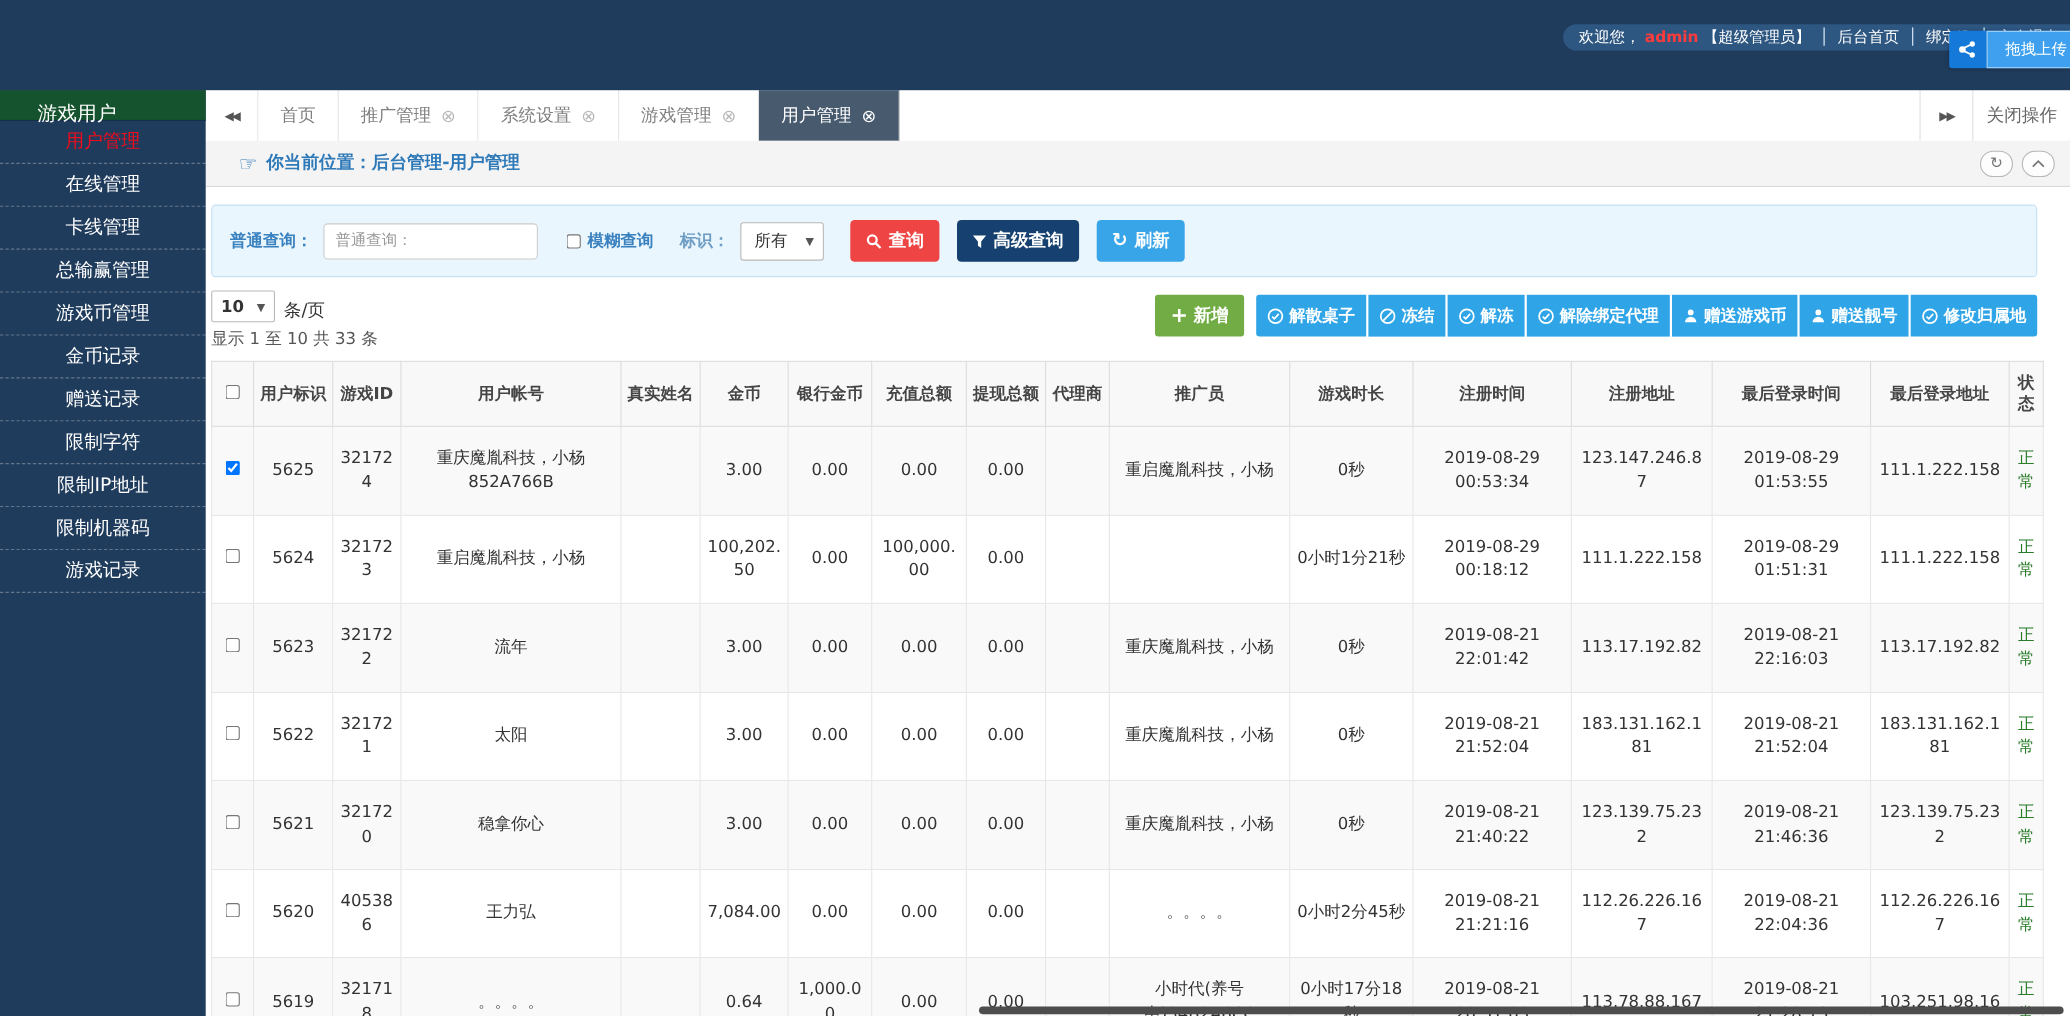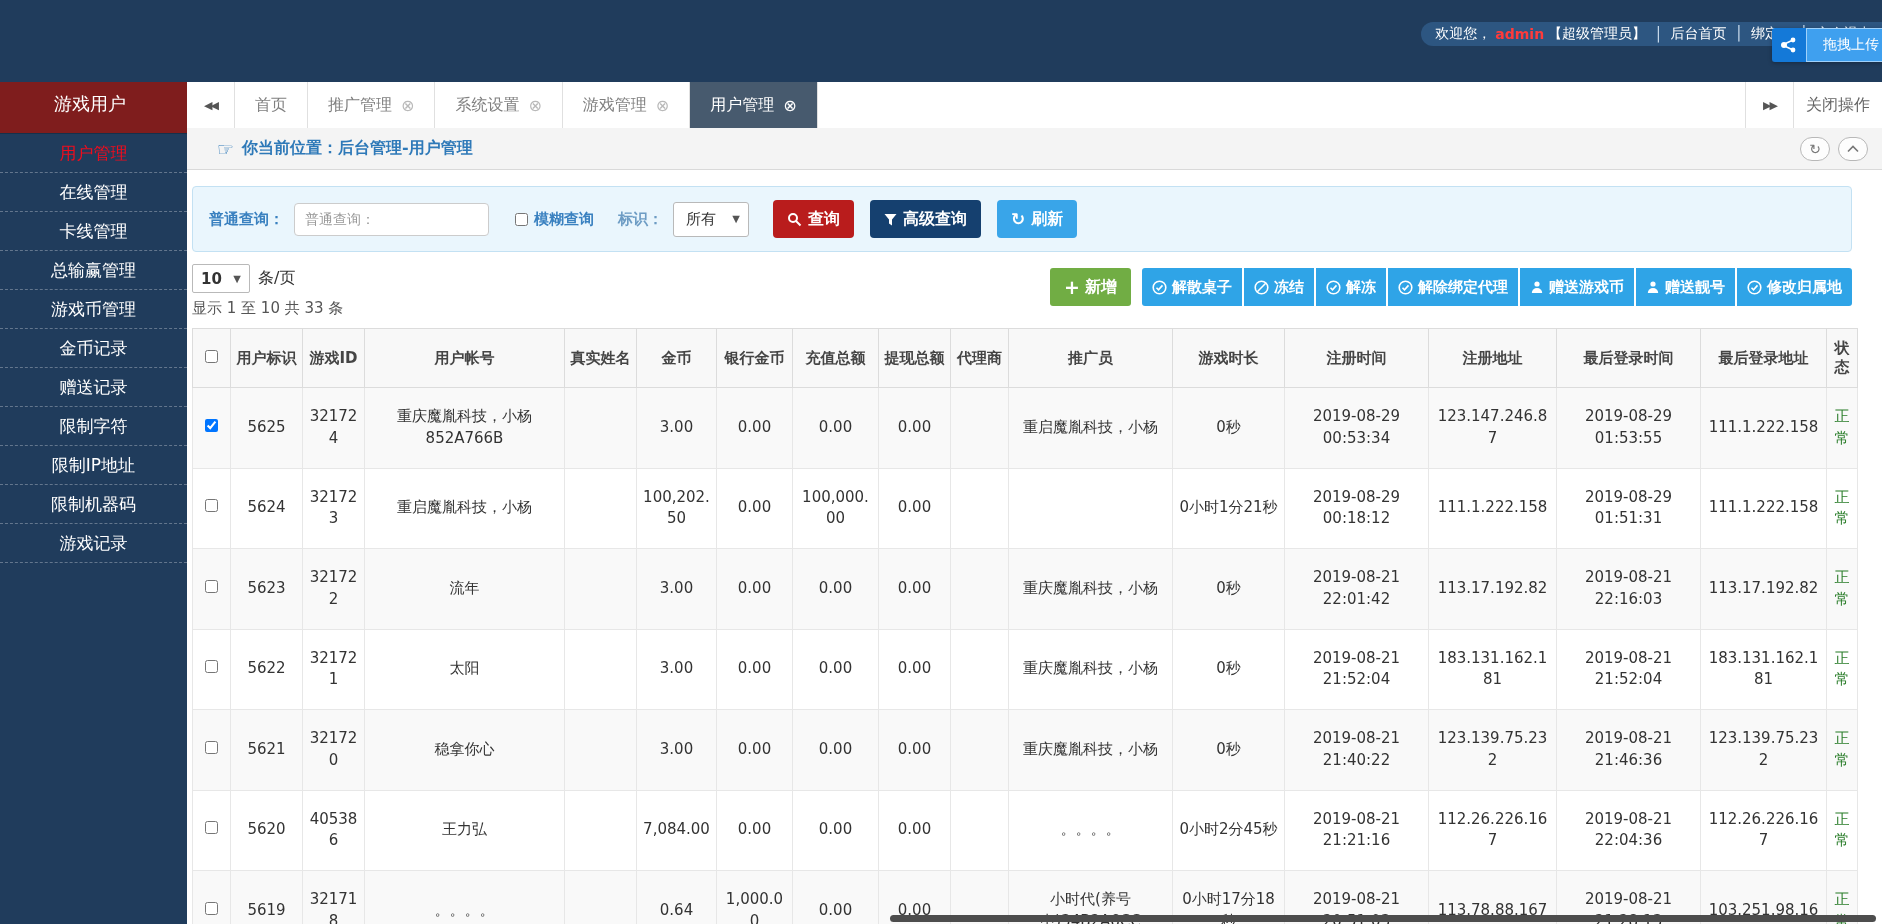--- a/index.html
+++ b/index.html
@@ -13,22 +13,22 @@
   .welcome-pill .uname { color:#ff3b3b; margin:0 4px; font-weight:bold; }
   .welcome-pill .divider { margin:0 8px; color:#cfe0f0; }
   .welcome-pill a { color:#fff; text-decoration:none; }
   .upload-overlay { position:absolute; right:-14px; top:28px; height:34px; display:flex; z-index:9; box-shadow:0 1px 4px rgba(0,0,0,.3); }
   .upload-overlay .logo-box { width:34px; background:#1479d8; display:flex; align-items:center; justify-content:center; border-radius:3px 0 0 3px; }
   .upload-overlay .drop-zone { background:#3fa0ef; border:1px solid #9fd1fb; color:#fff; font-size:14px;
     display:flex; align-items:center; padding:0 16px; white-space:nowrap; }
 
   
   .sidebar { position:absolute; left:0; top:82px; width:187px; height:842px; background:#203c5c; z-index:4; }
-  .side-section { height:52px; line-height:44px; padding-left:54px; color:#fff; font-size:18px;
-    background:#7f1d1d; border-bottom:1px solid #16304a; cursor:pointer; }
+  .side-section { height:28px; line-height:44px; padding-left:34px; color:#fff; font-size:18px;
+    background:#14532d; border-bottom:1px solid #16304a; cursor:pointer; }
   .side-item { height:39px; line-height:39px; text-align:center; color:#fff; font-size:17px;
     border-bottom:1px dashed rgba(255,255,255,.30); cursor:pointer; }
   .side-item.active { color:#f00c1d; }
 
   
   .tab-bar { position:absolute; left:187px; top:82px; width:1695px; height:46px; background:#fff; display:flex; align-items:stretch; }
   .tab-scroll-btn { width:48px; display:flex; align-items:center; justify-content:center; color:#555;
     font-size:11px; letter-spacing:-2px; border-right:1px solid #e0e0e0; cursor:pointer; background:#fff; }
   .tab-scroll-btn.right { border-right:none; border-left:1px solid #e0e0e0; }
   .tabs-list { display:flex; align-items:stretch; flex:1; }
@@ -60,27 +60,27 @@
     padding:0 10px; font-size:14px; color:#333; font-family:inherit; }
   .text-input::placeholder { color:#9a9a9a; }
   .fuzzy-wrap { display:flex; align-items:center; gap:6px; margin-left:16px; }
   .select-wrap { position:relative; display:inline-block; }
   .select-wrap::after { content:"▼"; position:absolute; right:7px; top:50%; transform:translateY(-50%) scale(.62);
     color:#555; pointer-events:none; }
   .flag-select { width:76px; height:35px; border:1px solid #b9b9b9; border-radius:3px; background:#fff;
     appearance:none; -webkit-appearance:none; padding:0 22px 0 12px; font-size:15px; color:#333; font-family:inherit; }
   .btn { border:none; border-radius:4px; color:#fff; font-size:16px; font-weight:bold; height:38px;
     display:inline-flex; align-items:center; gap:6px; padding:0 14px; cursor:pointer; font-family:inherit; white-space:nowrap; }
-  .btn-green { background:#b91c1c; margin-left:14px; }
+  .btn-green { background:#ef4444; margin-left:14px; }
   .btn-navy { background:#15406f; margin-left:6px; }
   .btn-sky { background:#39a5e9; margin-left:6px; }
 
   .controls-row { display:flex; align-items:flex-start; margin-top:12px; }
   .left-controls { display:flex; flex-direction:column; gap:6px; }
-  .psize-line { display:flex; align-items:center; gap:8px; }
+  .psize-line { display:flex; align-items:flex-end; gap:8px; }
   .psize-select { width:58px; height:29px; border:1px solid #b9b9b9; border-radius:2px; background:#fff;
     appearance:none; -webkit-appearance:none; padding:0 20px 0 8px; font-size:15px; font-weight:bold; color:#333; font-family:inherit; }
   .unit-label { font-size:16px; color:#333; }
   .summary { font-size:15px; color:#555; }
   .toolbar { margin-left:auto; display:flex; align-items:center; gap:2px; margin-top:4px; }
   .tbtn { border:none; color:#fff; font-size:15px; font-weight:bold; height:38px; display:inline-flex;
     align-items:center; gap:5px; padding:0 10px; cursor:pointer; font-family:inherit; white-space:nowrap; }
   .tbtn-add { background:#71ad44; border-radius:3px; margin-right:9px; font-size:16px; padding:0 14px; }
   .tbtn-blue { background:#2fa4e7; }
   .tbtn-blue:first-of-type { border-radius:3px 0 0 3px; }

